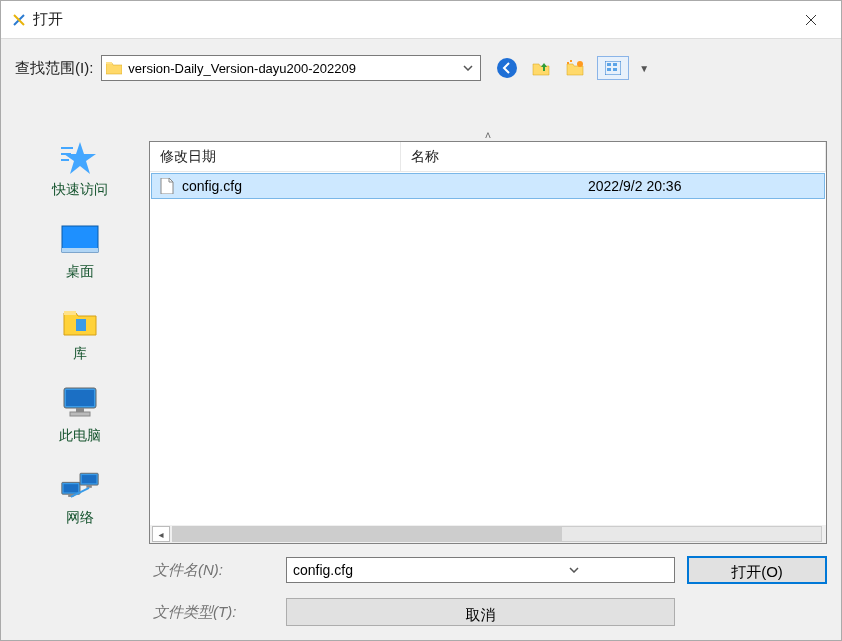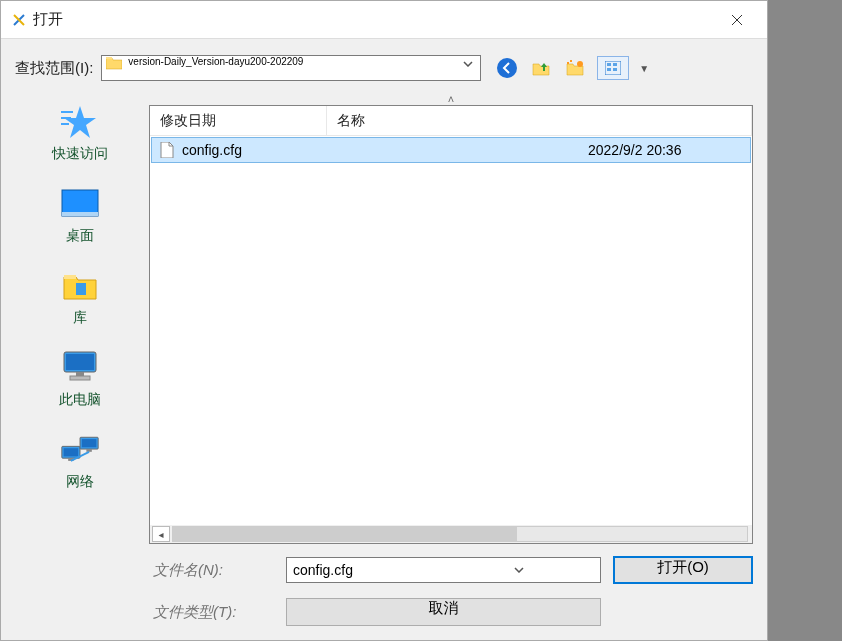--- a/index.html
+++ b/index.html
@@ -1,20 +1,20 @@
 <!DOCTYPE html>
 <html><head>
 <meta charset="utf-8">
 <style>
   * { box-sizing: border-box; font-family: "Microsoft YaHei", "SimSun", sans-serif; }
   html, body { margin: 0; padding: 0; }
   body { background: #888; }
 
   .window {
-    width: 768px;
+    width: 842px;
     height: 641px;
     background: #fff;
     border: 1px solid #aaa;
     display: flex;
     flex-direction: column;
     margin: 0;
   }
 
   .titlebar {
     height: 38px;
@@ -30,40 +30,41 @@
     width: 44px; height: 30px; display: flex; align-items: center; justify-content: center;
     color: #333; margin-right: 4px;
   }
 
   .content {
     flex: 1;
     background: #f0f0f0;
     display: flex;
     flex-direction: column;
     padding: 10px 14px 12px 14px;
+    gap: 36px;
   }
 
   .toprow {
     display: flex;
     align-items: center;
     gap: 8px;
     height: 38px;
     margin-bottom: 6px;
   }
   .lbl { font-size: 15px; color: #222; }
   .look-in-combo {
     flex: 1;
     height: 26px;
     background: #fff;
     border: 1px solid #7a7a7a;
     display: flex;
-    align-items: flex-start;
+    align-items: center;
     padding: 0 4px;
     gap: 6px;
-    font-size: 10px;
+    font-size: 13px;
     font-family: "Consolas", monospace;
     max-width: 380px;
   }
   .folder-icon { width: 16px; height: 14px; }
   .combo-text { flex: 1; overflow: hidden; white-space: nowrap; }
   .chevron-down { width: 16px; height: 16px; display: flex; align-items: center; justify-content: center; color: #555; }
 
   .nav-icons { display: flex; gap: 10px; align-items: center; margin-left: 6px; }
   .nav-btn { width: 24px; height: 24px; display: flex; align-items: center; justify-content: center; }
   .dropdown-arrow { width: 10px; display: flex; align-items: center; color: #555; font-size: 10px; }
@@ -144,21 +145,21 @@
   }
   .bottom-label { font-size: 15px; color: #737373; padding-left: 4px; font-style: italic; }
   .combo {
     height: 26px; background: #fff; border: 1px solid #7a7a7a;
     display: flex; align-items: center; padding: 0 6px; font-size: 14px;
     font-family: "SimSun", monospace;
   }
   .combo span { flex: 1; }
   .btn {
     height: 28px; background: #e1e1e1; border: 1px solid #adadad;
-    display: flex; align-items: flex-start; justify-content: center;
+    display: flex; align-items: flex-end; justify-content: center;
     font-size: 15px; font-family: "SimSun", monospace;
   }
   .btn.default { border: 2px solid #0078d7; }
 
   svg { display: block; }
 </style>
 </head>
 <body>
 
 <div class="window">

